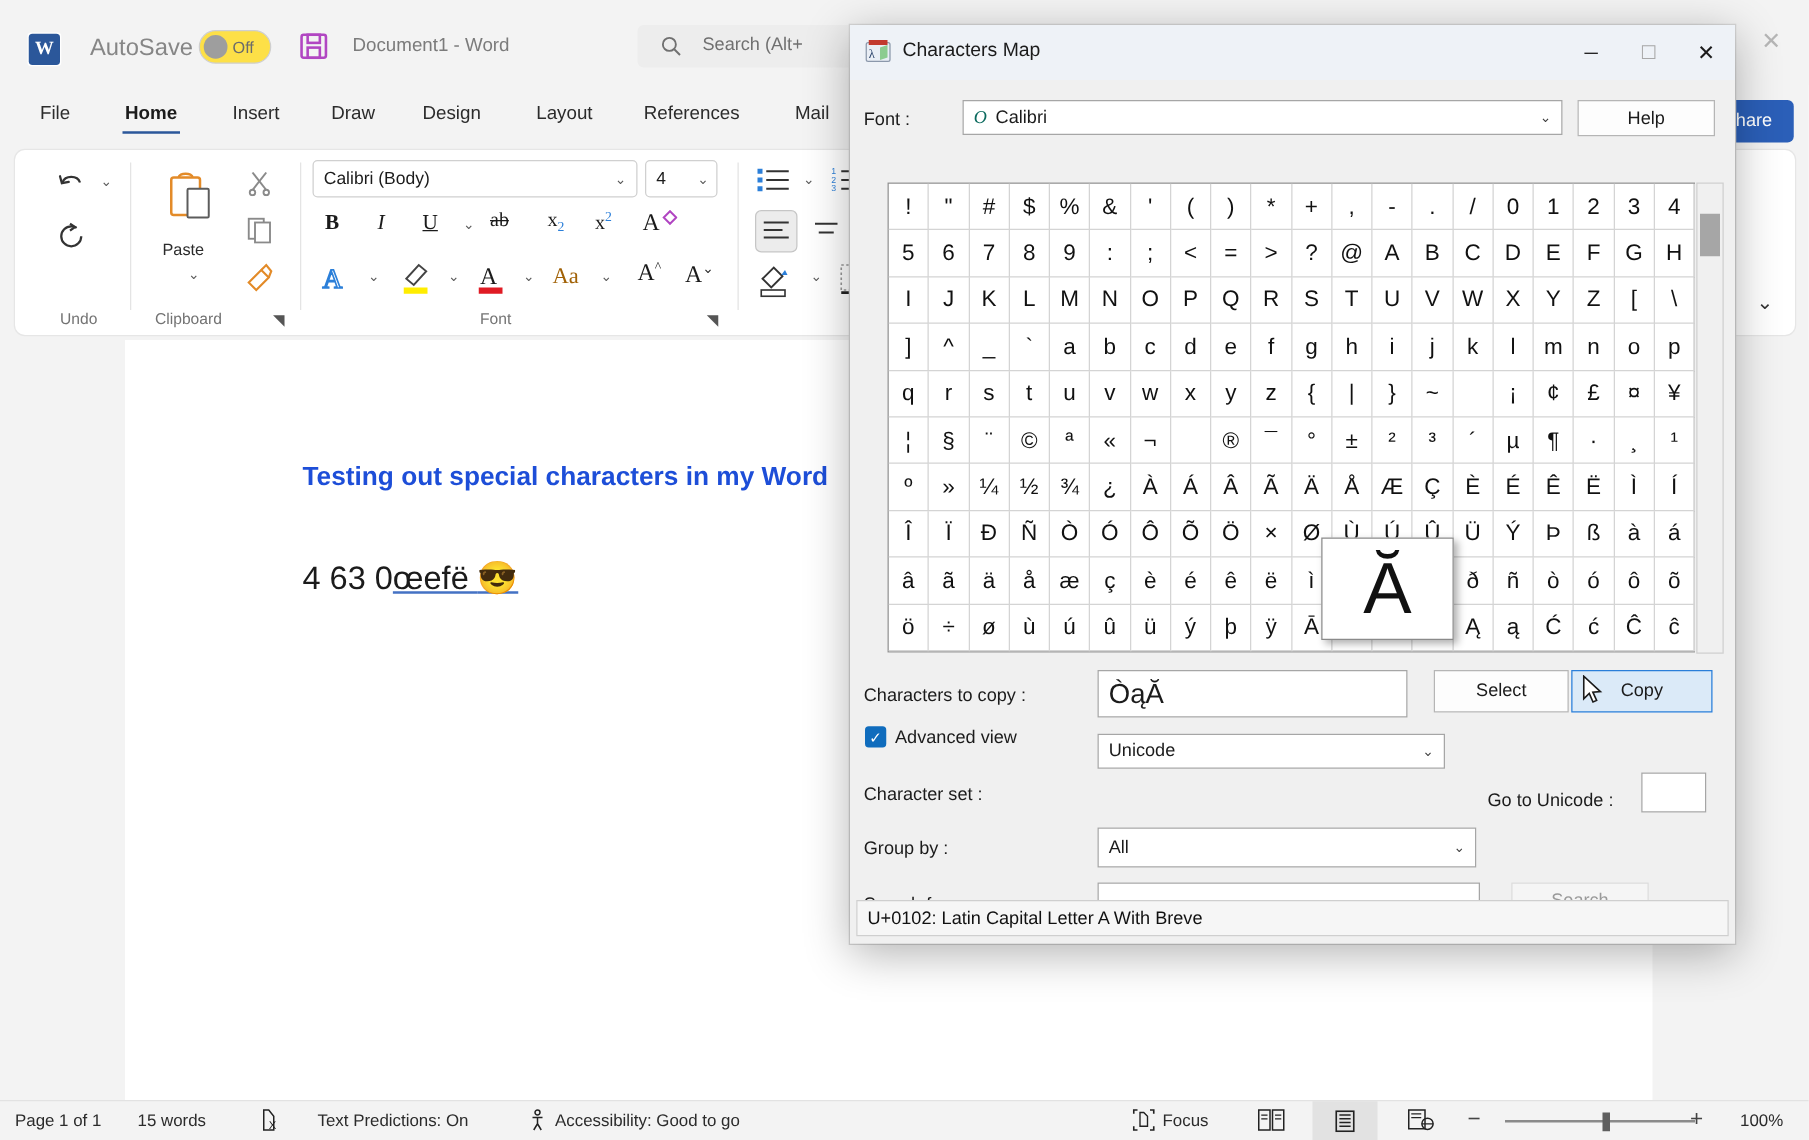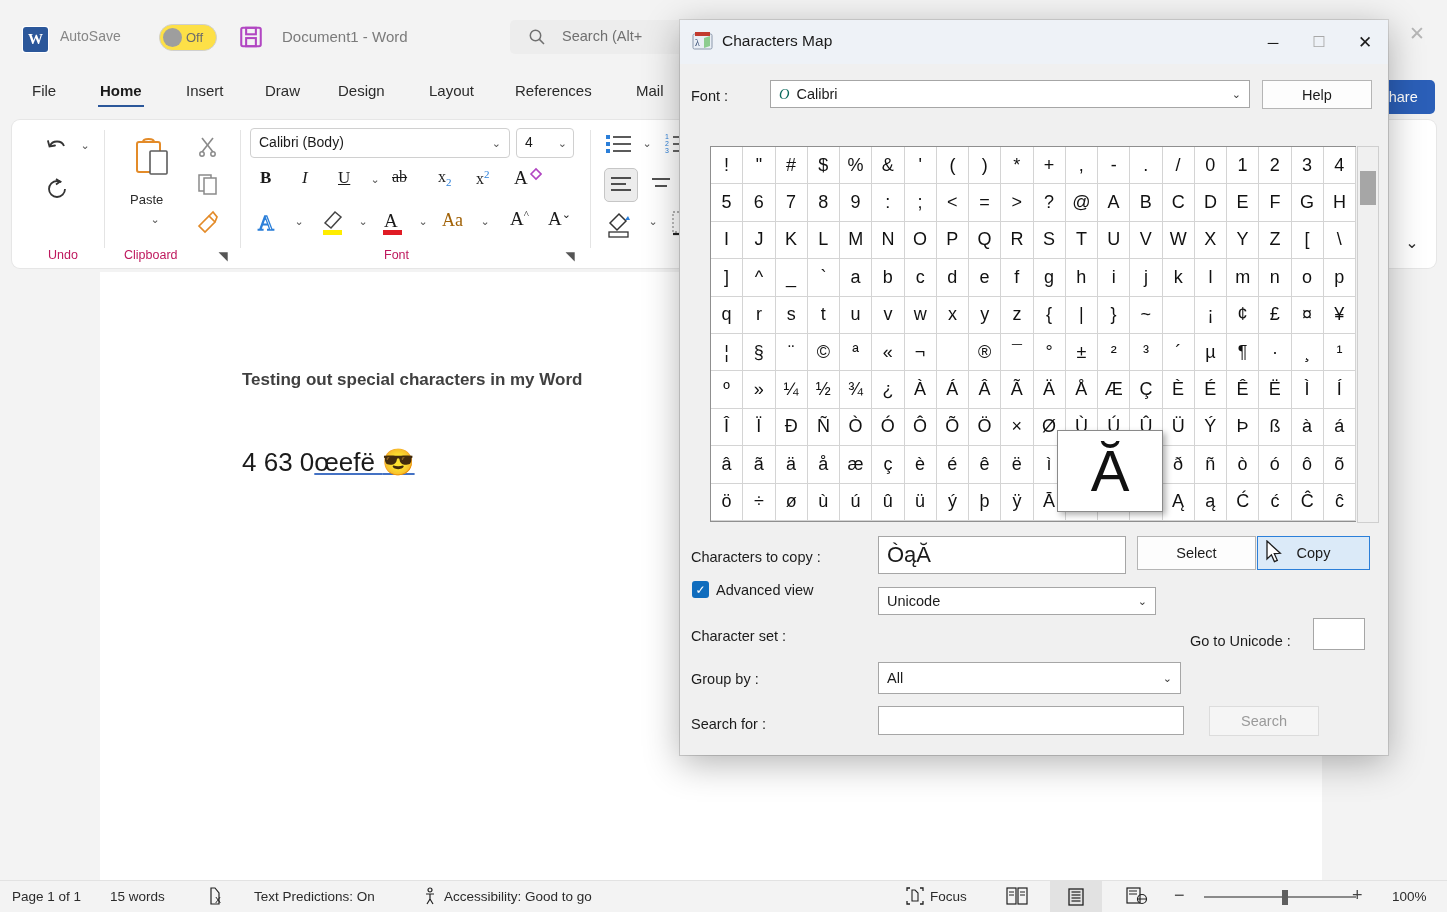--- a/index.html
+++ b/index.html
@@ -26,22 +26,22 @@
     background: #fff; border-radius: 3px;
     display: flex; align-items: center; justify-content: center;
   }
   .word-logo-inner {
     width: 25px; height: 25px; background: #2b579a; border-radius: 3px;
     color: #fff; font-size: 15px; font-weight: bold;
     display: flex; align-items: center; justify-content: center;
     font-family: "Liberation Serif", serif;
   }
   .autosave-label {
-    position: absolute; left: 60px; top: 28px;
-    font-size: 14px; color: #868686;
+    position: absolute; left: 72px; top: 28px;
+    font-size: 19px; color: #868686;
   }
   .autosave-toggle {
     position: absolute; left: 159px; top: 24px; width: 58px; height: 27px;
     border: 1px solid #cfcfcf; border-radius: 14px; background: #fde047;
   }
   .autosave-knob {
     position: absolute; left: 3px; top: 3px; width: 19px; height: 19px;
     border-radius: 50%; background: #9e9e9e;
   }
   .autosave-off {
@@ -90,21 +90,21 @@
     padding-left: 6px; overflow: hidden;
   }
 
   
   .ribbon-body {
     position: absolute; left: 12px; top: 120px; width: 1424px; height: 148px;
     background: #fff; border-radius: 8px;
     box-shadow: 0 0 0 1px #e6e6e6;
   }
   .rib-group-label {
-    position: absolute; font-size: 12.5px; color: #be185d; bottom: 6px;
+    position: absolute; font-size: 12.5px; color: #737373; bottom: 6px;
   }
   .rib-sep {
     position: absolute; top: 10px; width: 1px; height: 118px; background: #e4e4e4;
   }
   .icon-btn {
     position: absolute; display: flex; align-items: center; justify-content: center;
     color: #333;
   }
   .font-name-box {
     position: absolute; left: 238px; top: 8px; width: 260px; height: 30px;
@@ -122,21 +122,21 @@
   .doc-canvas {
     position: absolute; left: 0; top: 272px; width: 1447px; height: 608px;
     background: #f3f3f3;
   }
   .doc-page {
     position: absolute; left: 100px; top: 0px; width: 1222px; height: 608px;
     background: #fff;
   }
   .doc-heading {
     position: absolute; left: 142px; top: 98px;
-    font-size: 17px; color: #404040; font-weight: 600; white-space: nowrap;
+    font-size: 21px; color: #1d4ed8; font-weight: 600; white-space: nowrap;
   }
   .doc-line2 {
     position: absolute; left: 142px; top: 175px;
     font-size: 26px; color: #1b1b1b; white-space: nowrap;
   }
   .doc-line3 {
     position: absolute; left: 142px; top: 240px;
     font-size: 26px; color: #1b1b1b; white-space: nowrap;
   }
   .u-blue { text-decoration: underline; text-decoration-color: #4472c4; }
@@ -755,21 +755,21 @@
             <div class="cm-cell">Ĉ</div>
             <div class="cm-cell">ĉ</div>
           </div>
       </div>
       <div class="cm-scrollbar">
         <div class="cm-scrollthumb"></div>
       </div>
 
       <div class="cm-label" style="left:11px;top:485px">Characters to copy :</div>
       <div class="cm-combo" style="left:198px;top:472px;width:248px;height:38px;font-size:22px">ÒąĂ</div>
-      <div class="cm-btn" style="left:457px;top:472px;width:119px;height:34px">Select</div>
+      <div class="cm-btn" style="left:467px;top:472px;width:108px;height:34px">Select</div>
       <div class="cm-btn primary" style="left:577px;top:472px;width:113px;height:34px">Copy</div>
 
       <div class="cm-checkbox" style="top:517px">✓</div>
       <div class="cm-label" style="left:36px;top:518px">Advanced view</div>
 
       <div class="cm-label" style="left:11px;top:564px">Character set :</div>
       <div class="cm-combo" style="left:198px;top:523px;width:278px;height:28px">
         <span>Unicode</span>
         <span class="cm-arrow">⌄</span>
       </div>
@@ -779,20 +779,21 @@
       <div class="cm-label" style="left:11px;top:607px">Group by :</div>
       <div class="cm-combo" style="left:198px;top:598px;width:303px;height:32px">
         <span>All</span>
         <span class="cm-arrow">⌄</span>
       </div>
 
       <div class="cm-label" style="left:11px;top:652px">Search for :</div>
       <div class="cm-combo" style="left:198px;top:642px;width:306px;height:29px"></div>
       <div class="cm-btn disabled" style="left:529px;top:642px;width:110px;height:30px">Search</div>
 
+      <div class="cm-statusline">U+0102: Latin Capital Letter A With Breve</div>
     </div>
   </div>
 
   <div class="cm-magnify">Ă</div>
 
   <div class="cursor-arrow">
     <svg width="18" height="26" viewBox="0 0 18 26">
       <path d="M1 1 L1 19 L5.4 14.8 L8.4 21.6 L11.3 20.3 L8.3 13.7 L14.3 13.3 Z" fill="#fff" stroke="#1b1b1b" stroke-width="1.3"></path>
     </svg>
   </div>

